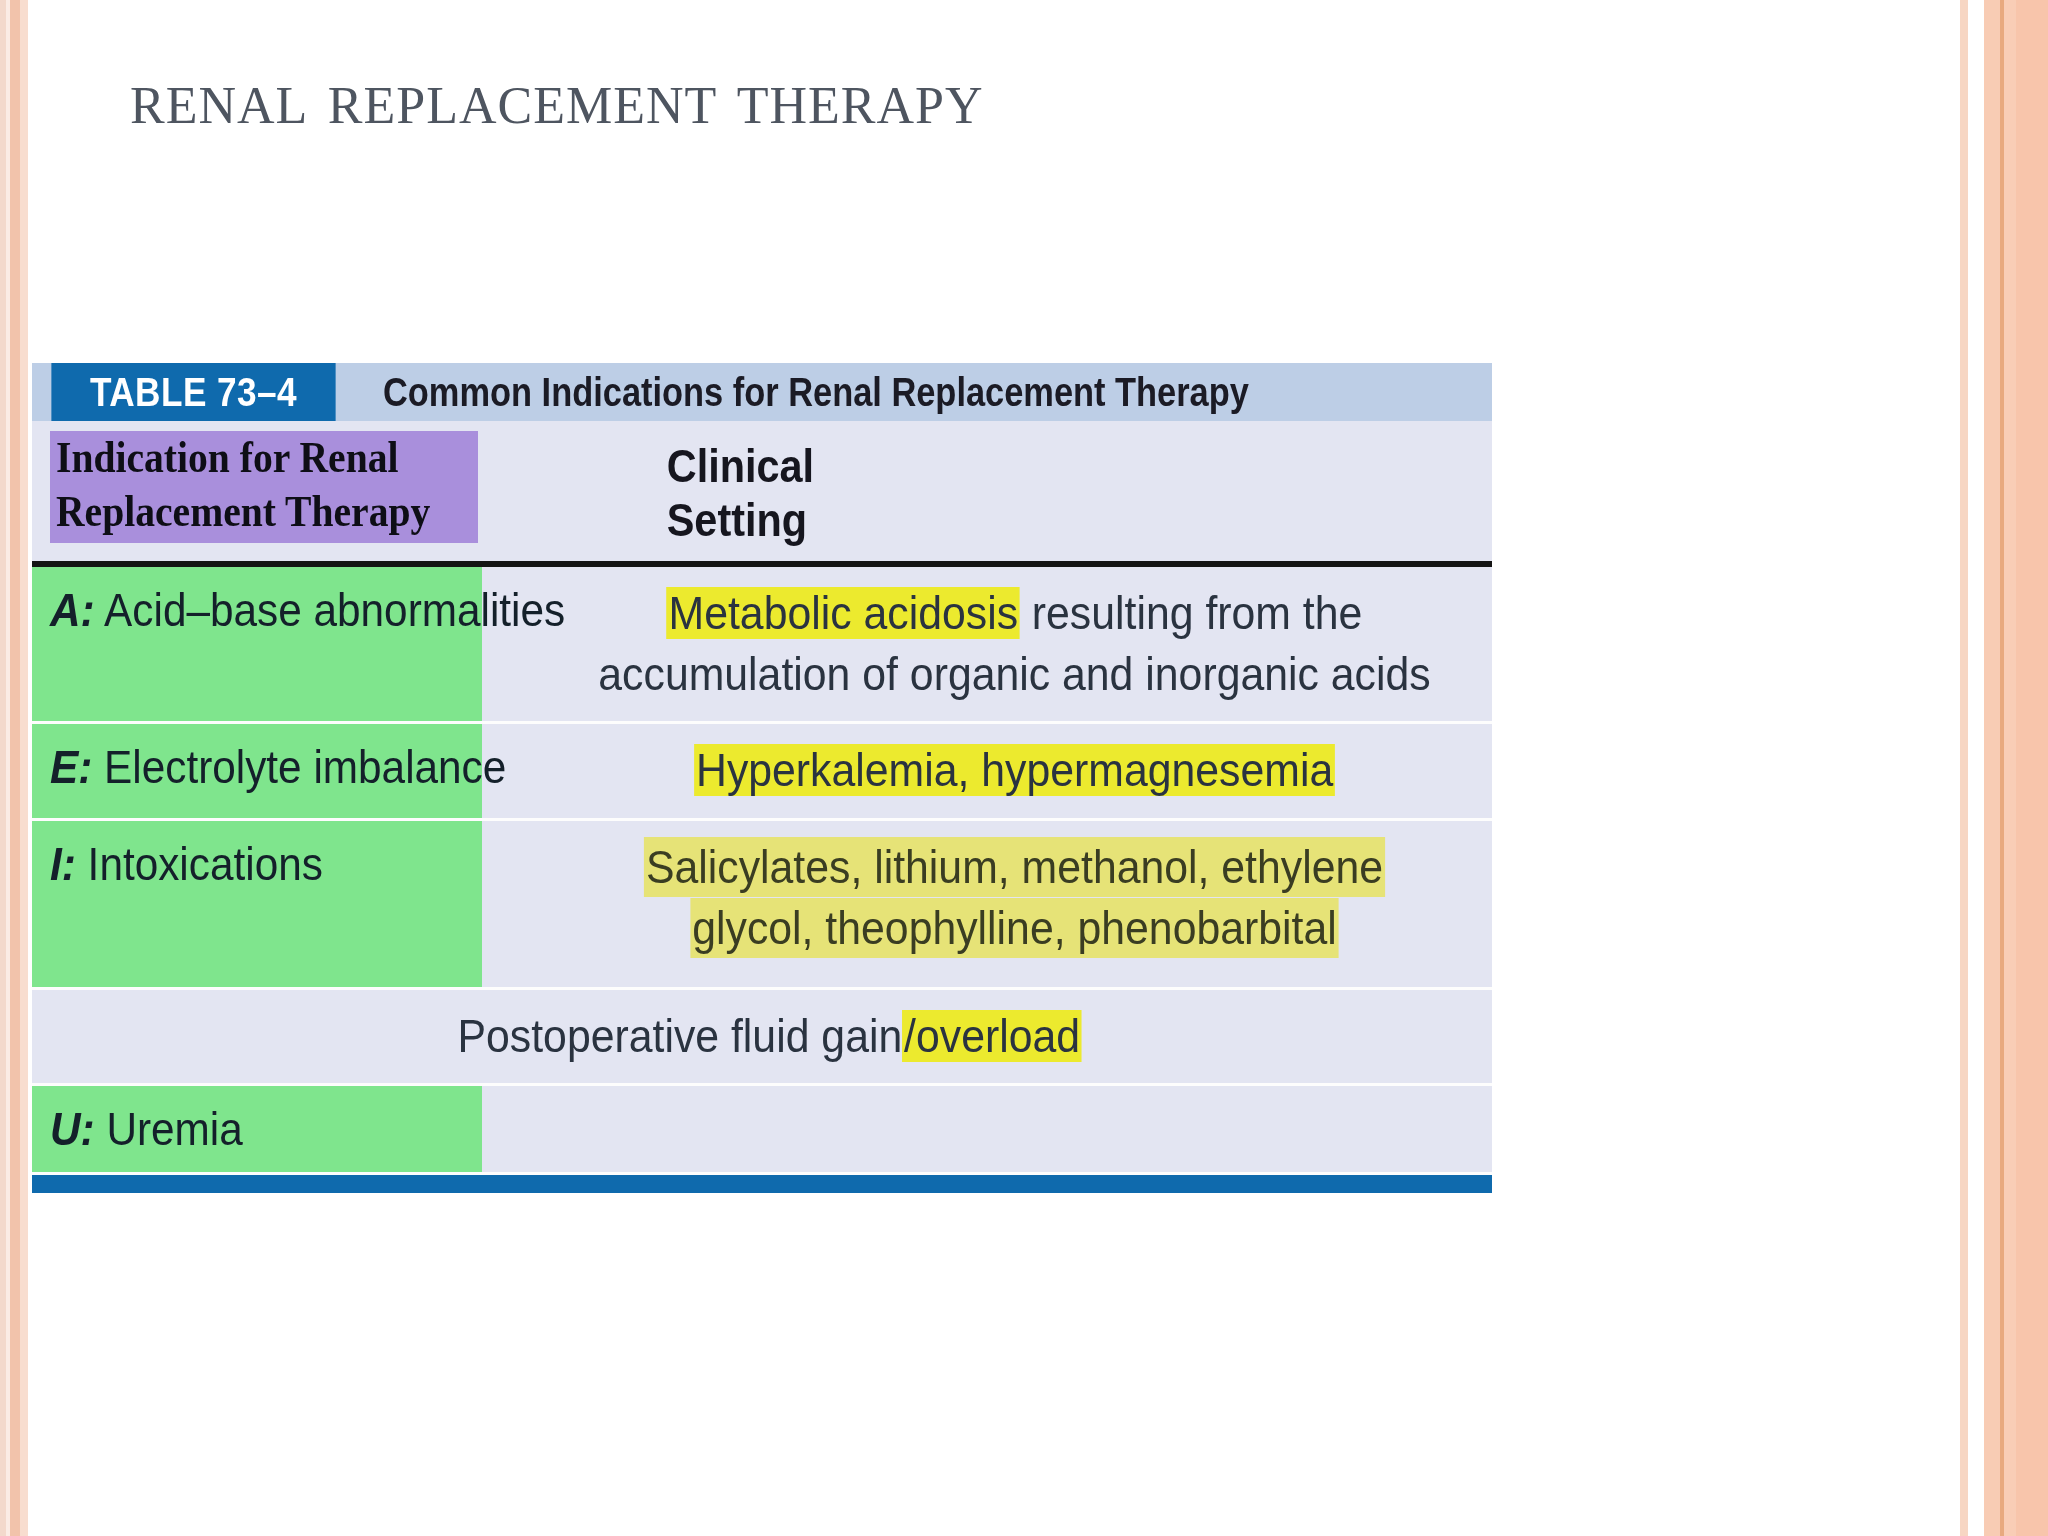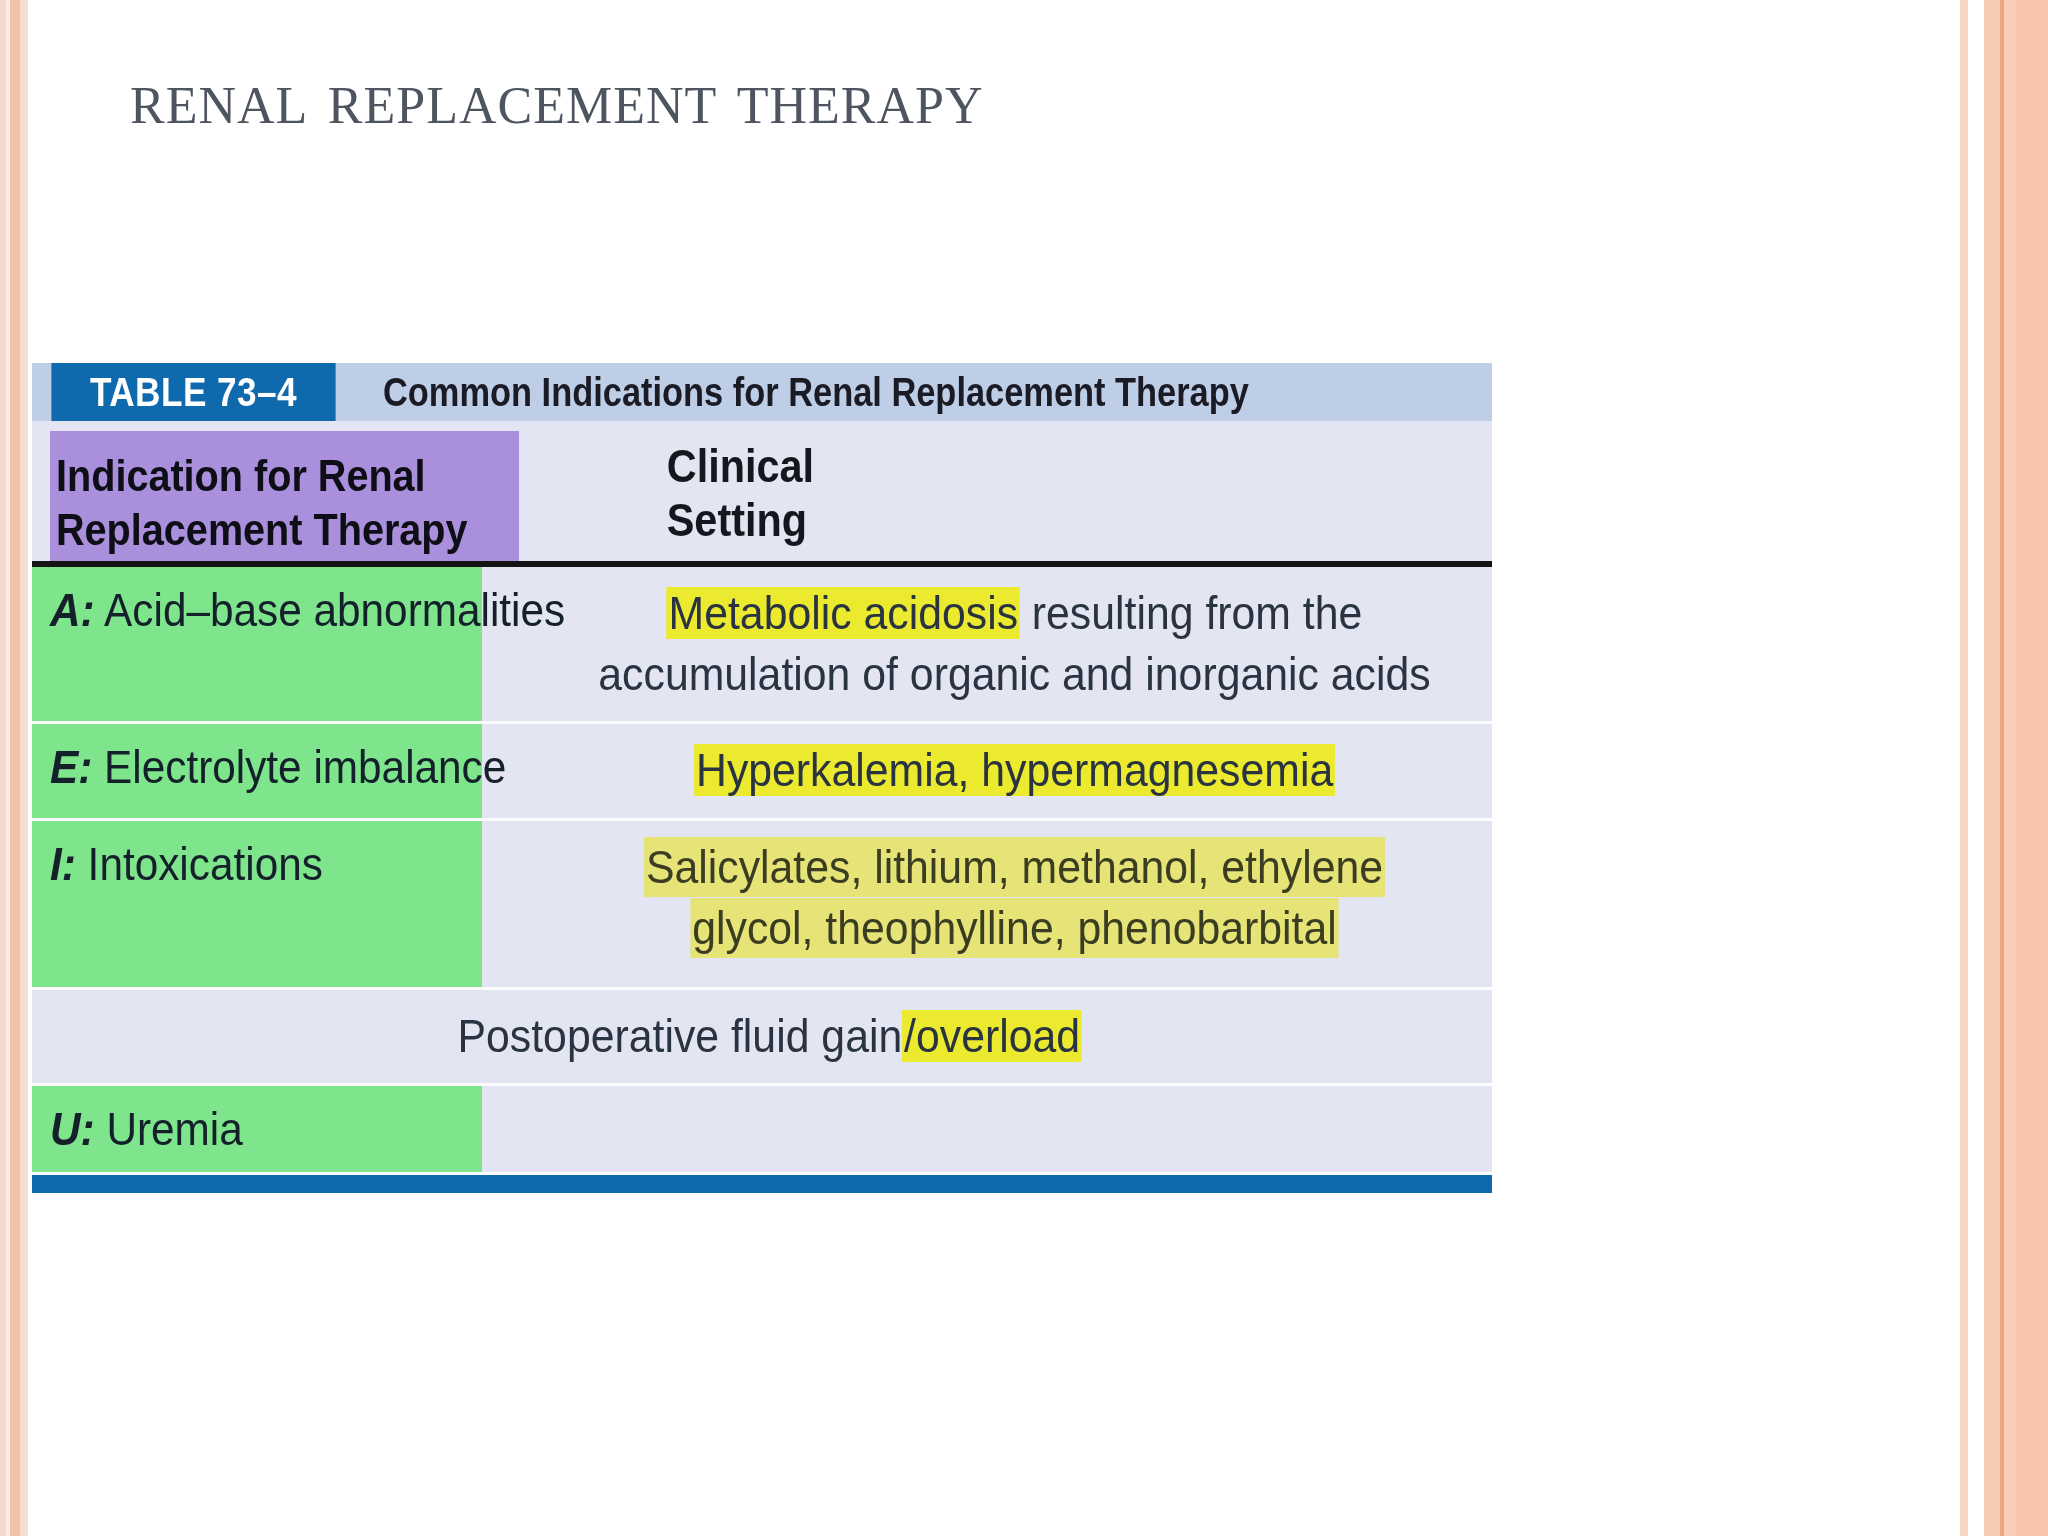--- a/index.html
+++ b/index.html
@@ -128,22 +128,23 @@
     justify-content: flex-start;
     box-sizing: border-box;
   }
   .hl-purple {
     display: inline-block;
     background: #a98fdc;
     color: #0e0e16;
     font-weight: bold;
     font-size: 44px;
     line-height: 1.23;
-    padding: 18px 6px 4px 6px;
+    padding: 0 6px 4px 6px;
     box-decoration-break: clone;
+    font-family: Liberation Serif, serif;
     -webkit-box-decoration-break: clone;
   }
   .hl-purple i { font-style: normal; display:inline-block; transform: scaleX(.9); transform-origin:left center; }
   .clinical {
     font-weight: bold;
     font-size: 46px;
     color: #16161f;
     margin-right: 545px;
   }
   .clinical span { display:inline-block; transform: scaleX(.9); }

